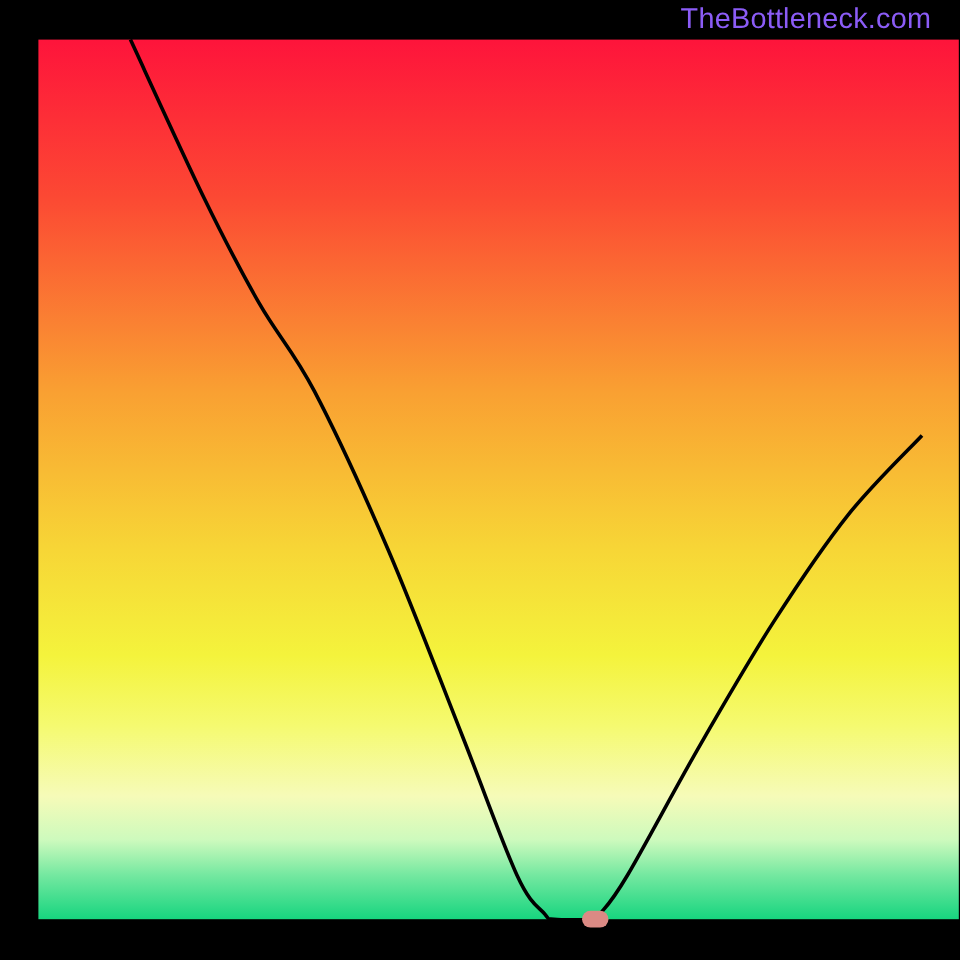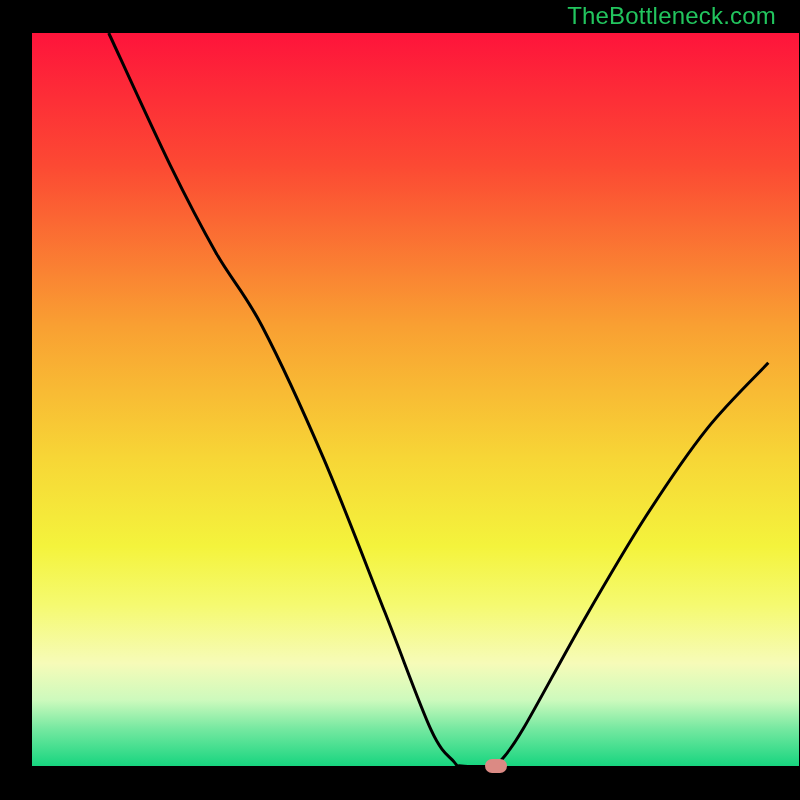--- a/index.html
+++ b/index.html
@@ -16,21 +16,21 @@
     width: 800px;
     height: 800px;
     background: #000;
   }
   .watermark {
     position: absolute;
     top: 2px;
     right: 24px;
     font-size: 24px;
     font-weight: 500;
-    color: #22c55e;
+    color: #8b5cf6;
     z-index: 10;
     letter-spacing: 0.2px;
   }
   svg {
     position: absolute;
     top: 0;
     left: 0;
   }
 </style>
 </head>

